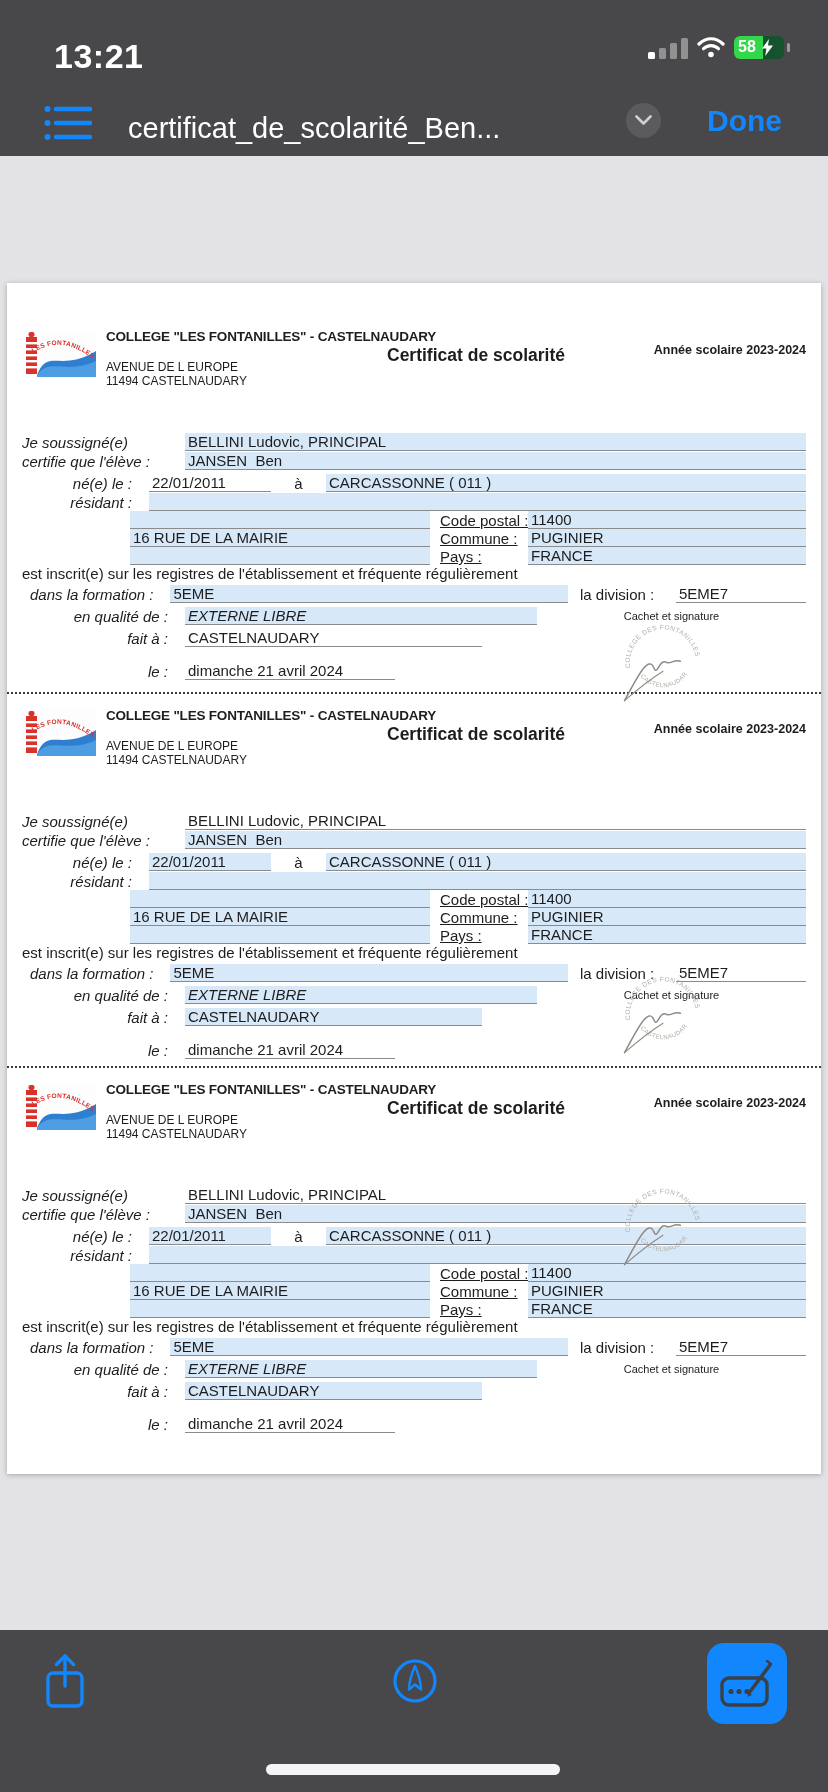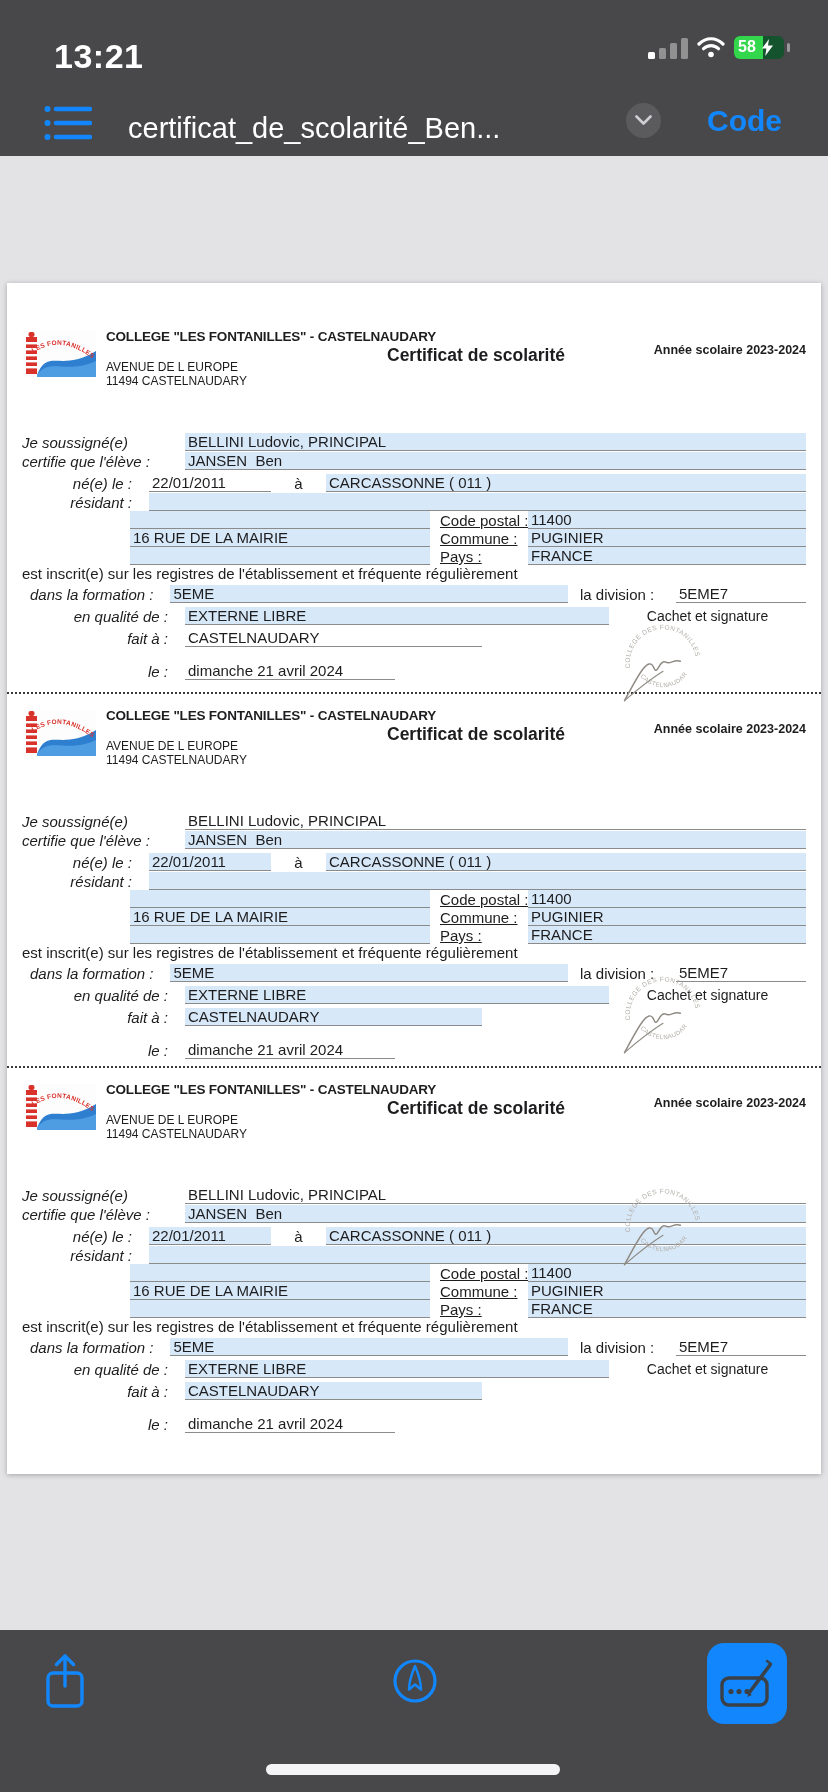--- a/index.html
+++ b/index.html
@@ -56,24 +56,24 @@
   .a-lab{width:55px;flex:none;text-align:center;}
   .addr-left{margin-left:108px;width:300px;flex:none;}
   .mid-lab{width:88px;flex:none;margin-left:10px;text-decoration:underline;}
   .r3{margin-top:3px;}
   .r-addr{height:18px;}
   .r9 .lab{padding-left:8px;}
   .div-lab{flex:none;margin-left:12px;width:96px;}
   .f-division{width:130px;flex:none;}
   .r10,.r11{margin-top:3px;}
   .r12{margin-top:14px;}
-  .f-qualite{width:424px;flex:none;}
+  .f-qualite{width:352px;flex:none;font-style:italic;}
   .f-fait{width:297px;flex:none;}
   .f-ledate{width:210px;flex:none;}
-  .cachet{flex:1;text-align:center;font-size:14px;}
+  .cachet{flex:1;text-align:center;font-size:11px;}
   .inscrit-row{height:19px;line-height:17px;font-size:15px;white-space:nowrap;}
 
   .stamp{position:absolute;right:112px;bottom:6px;width:92px;height:88px;}
   .cert.v1 .stamp{bottom:-16px;z-index:2;}
   .cert.v3 .stamp{bottom:202px;}
 
   
   .fab{position:absolute;left:678px;top:1477px;width:98px;height:98px;border-radius:50%;
        background:#1778f2;display:flex;align-items:center;justify-content:center;cursor:pointer;z-index:4;}
   .fab span{color:#fff;font-size:58px;font-weight:300;line-height:1;margin-top:-4px;}
@@ -125,21 +125,21 @@
           <circle cx="3.5" cy="36" r="3" fill="#1287fd"></circle>
             <line x1="12" y1="36" x2="46" y2="36" stroke="#1287fd" stroke-width="4.5" stroke-linecap="round"></line>
         </svg>
       </div>
       <div class="nav-title">certificat_de_scolarité_Ben...</div>
       <div class="chev-circle">
         <svg width="17" height="11" viewBox="0 0 17 11">
           <path d="M1.5 1.5 L8.5 8.5 L15.5 1.5" stroke="#cfcfd4" stroke-width="2.6" fill="none" stroke-linecap="round" stroke-linejoin="round"></path>
         </svg>
       </div>
-      <div class="done">Code</div>
+      <div class="done">Done</div>
     </div>
   </div>
 
   <div class="content">
     <div class="page" id="certs-host">
   <div class="cert v1">
     <div class="hdr">
       <svg class="logo" viewBox="0 0 74 50">
         <rect x="0" y="2" width="74" height="46" fill="#fdfdfd"></rect>
         <rect x="4" y="8" width="11" height="37" fill="#d8322b"></rect>

